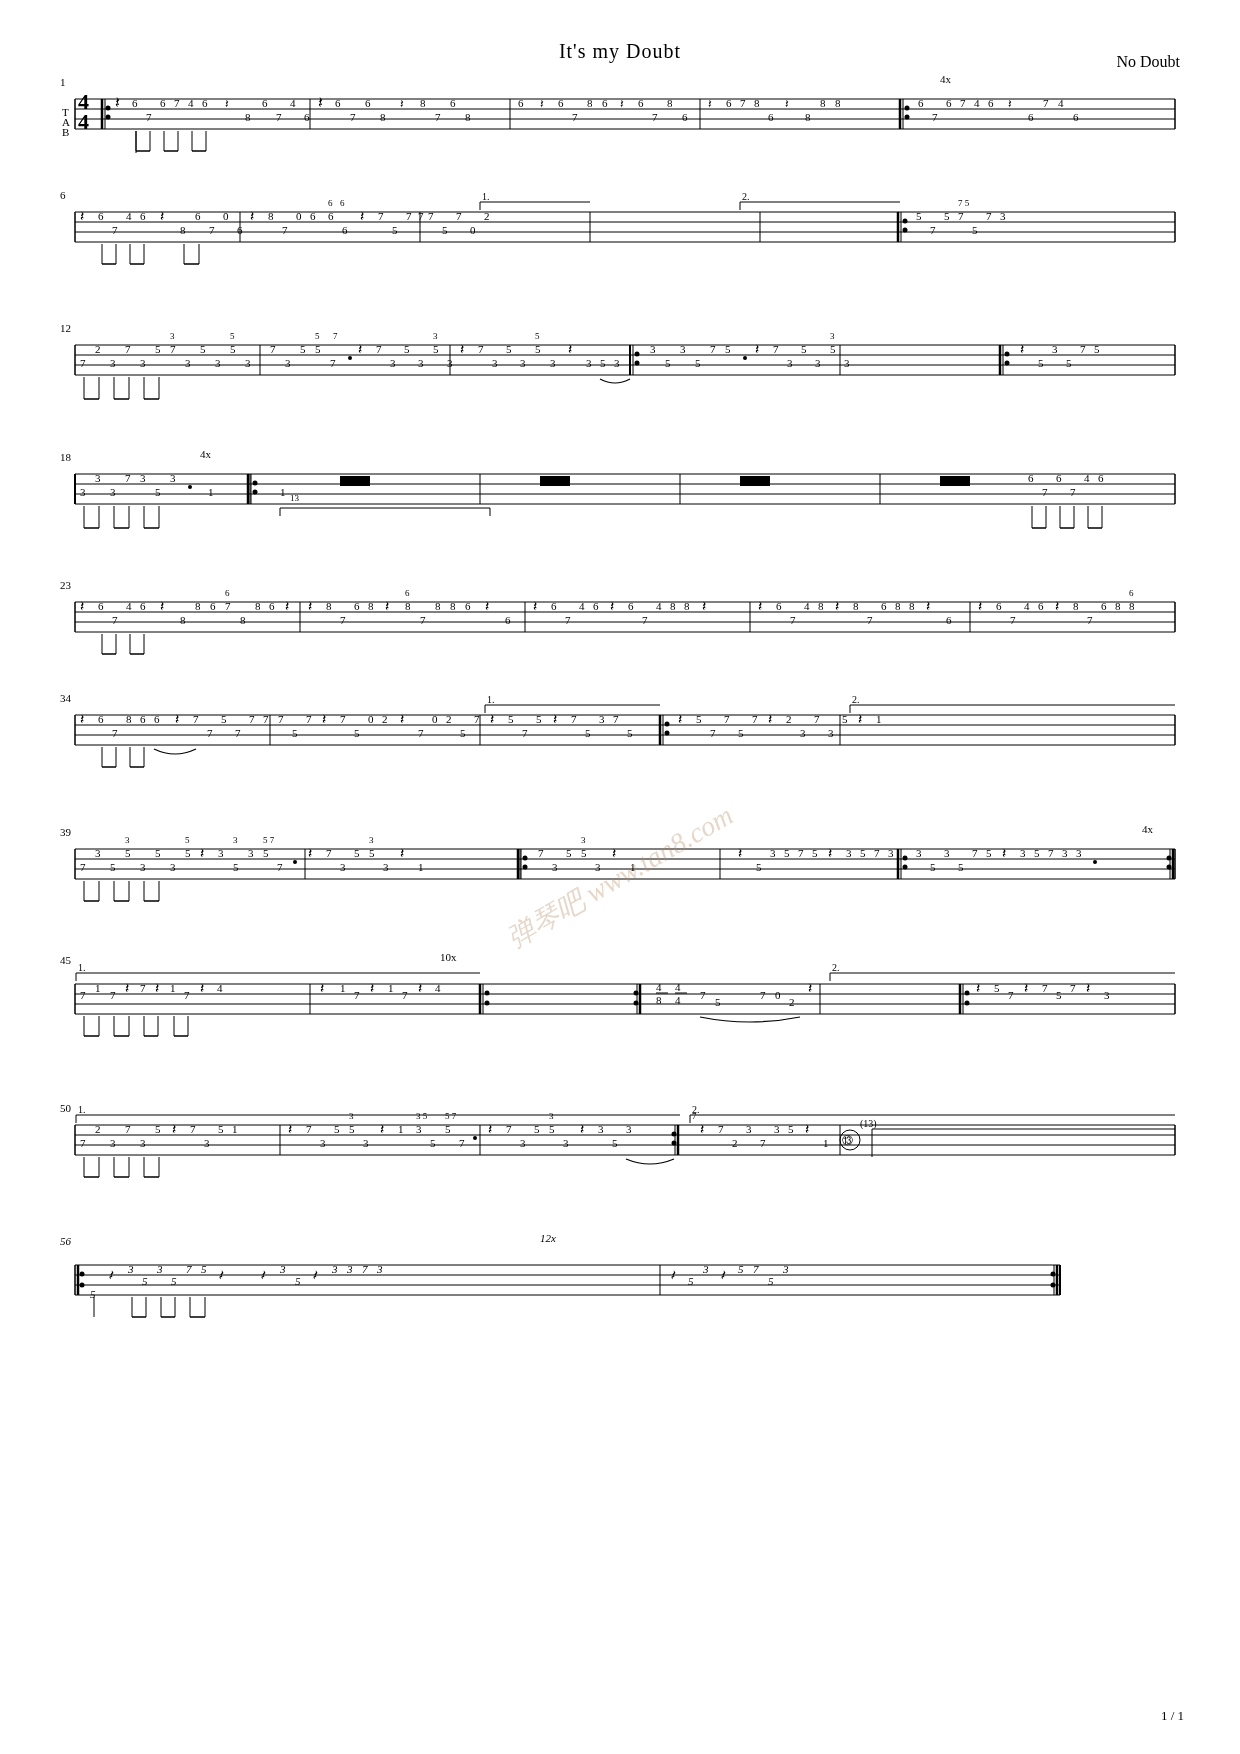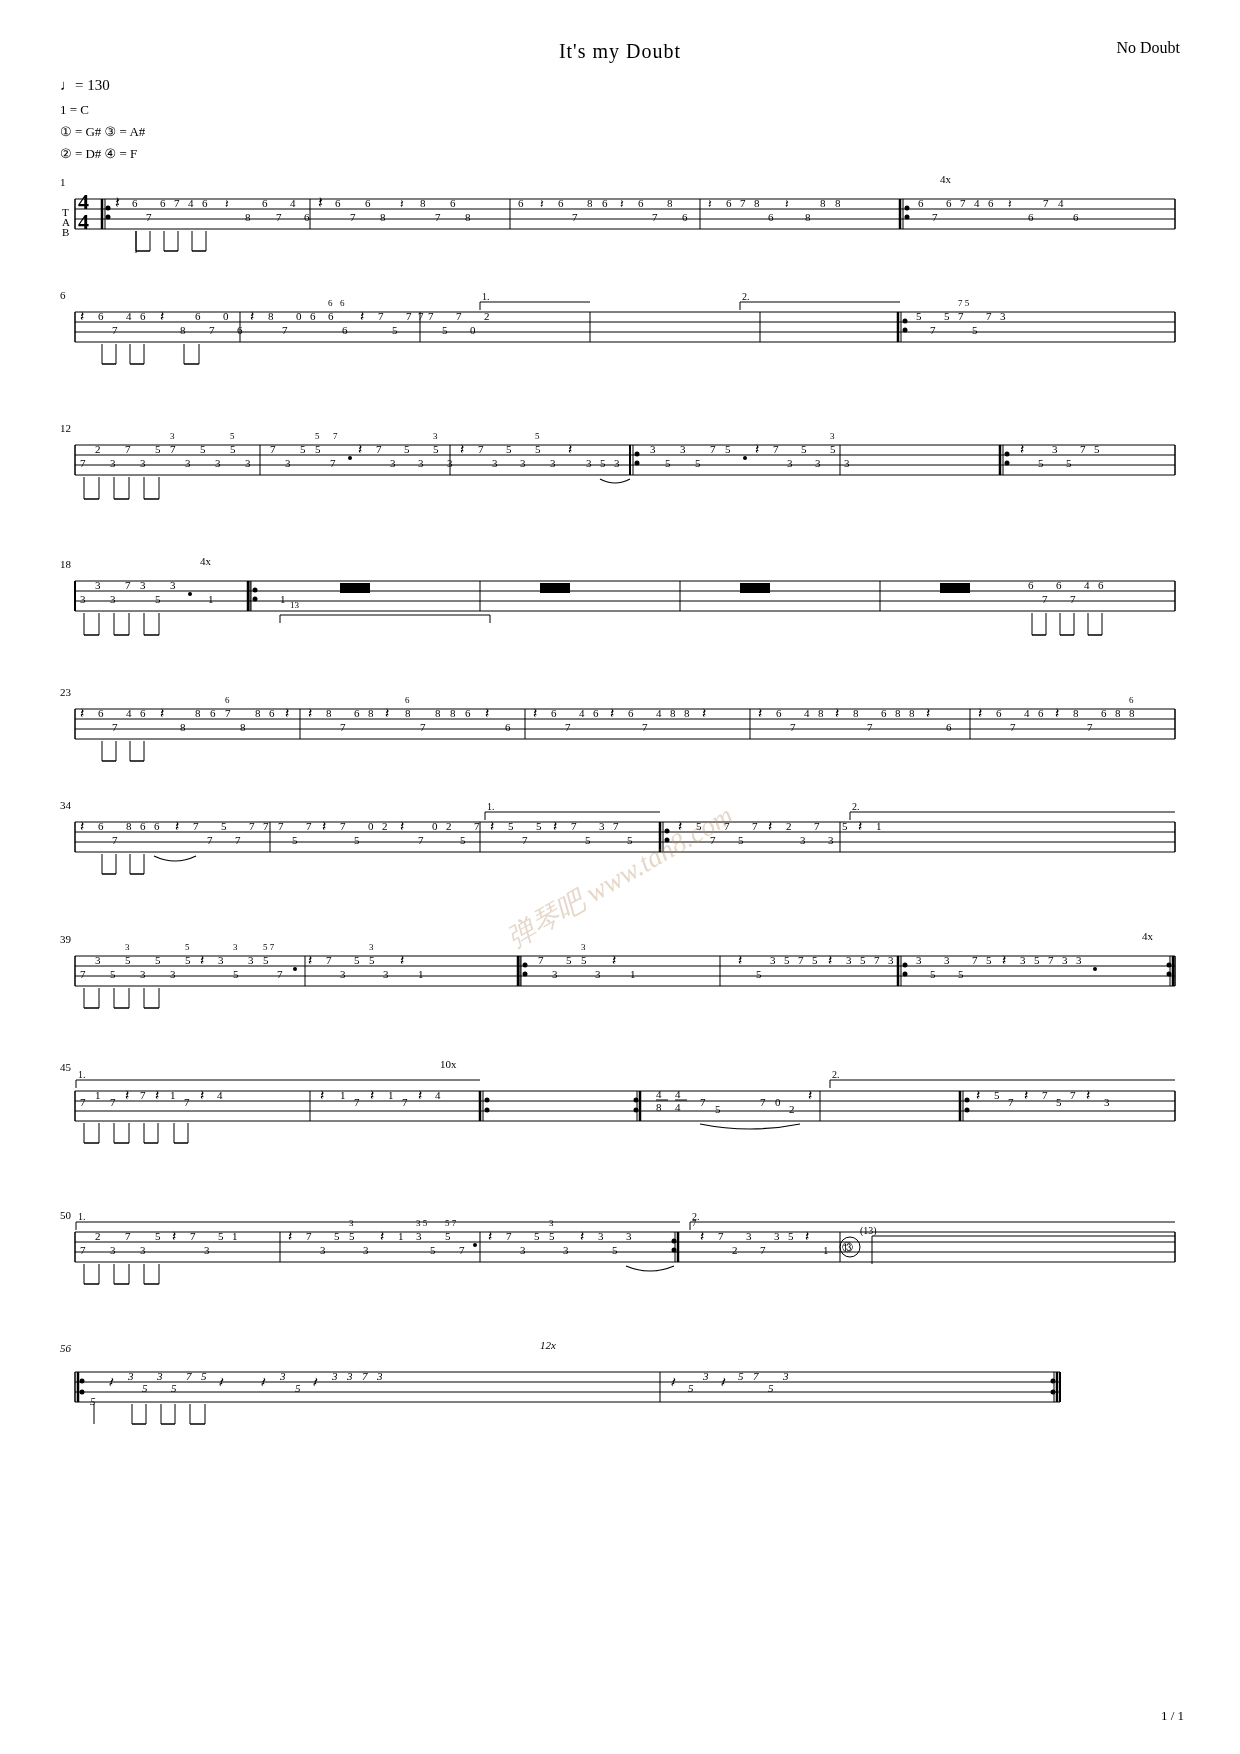--- a/index.html
+++ b/index.html
@@ -20,21 +20,21 @@
     }
     .title {
       text-align: center;
       font-size: 20px;
       font-weight: normal;
       margin-bottom: 8px;
       letter-spacing: 1px;
     }
     .artist {
       position: absolute;
-      top: 39px;
+      top: 53px;
       right: 60px;
       font-size: 16px;
     }
     .tempo-section {
       margin-top: 10px;
       margin-bottom: 4px;
       font-size: 14px;
       line-height: 1.6;
     }
     .tempo-note {
@@ -77,28 +77,20 @@
       font-size: 13px;
     }
   </style>
 </head>
 <body>
 
 <div class="page">
   <div class="title">It's my Doubt</div>
   <div class="artist">No Doubt</div>
 
-  <div class="tempo-section">
-    <div class="tempo-note">♩= 130</div>
-    <div class="key-info">
-      <div>1 = C</div>
-      <div>① = G#  ③ = A#</div>
-      <div>② = D#  ④ = F</div>
-    </div>
-  </div>
 
   <div class="tab-section">
     <svg class="tab-svg" viewBox="0 0 1120 95">
 
       <text x="0" y="15" font-size="11" font-family="Times New Roman">1</text>
       <text x="880" y="12" font-size="11" font-family="Times New Roman">4x</text>
 
       <text x="18" y="38" font-size="22" font-family="Times New Roman" font-weight="bold">4</text>
       <text x="18" y="58" font-size="22" font-family="Times New Roman" font-weight="bold">4</text>
 
@@ -409,21 +401,21 @@
       <line x1="24" y1="82" x2="39" y2="82" stroke="black" stroke-width="1.5"></line>
       <line x1="54" y1="60" x2="54" y2="82" stroke="black" stroke-width="1"></line>
       <line x1="69" y1="60" x2="69" y2="82" stroke="black" stroke-width="1"></line>
       <line x1="54" y1="82" x2="69" y2="82" stroke="black" stroke-width="1.5"></line>
       <line x1="84" y1="60" x2="84" y2="82" stroke="black" stroke-width="1"></line>
       <line x1="99" y1="60" x2="99" y2="82" stroke="black" stroke-width="1"></line>
       <line x1="84" y1="82" x2="99" y2="82" stroke="black" stroke-width="1.5"></line>
     </svg>
   </div>
 
-  <div class="tab-section" style="margin-top:26px;">
+  <div class="tab-section" style="margin-top:19px;">
     <svg class="tab-svg" viewBox="0 0 1120 110">
       <text x="0" y="15" font-size="11" font-family="Times New Roman">18</text>
       <text x="140" y="12" font-size="11" font-family="Times New Roman">4x</text>
 
       <line x1="15" y1="28" x2="1115" y2="28" stroke="black" stroke-width="1"></line>
       <line x1="15" y1="38" x2="1115" y2="38" stroke="black" stroke-width="1"></line>
       <line x1="15" y1="48" x2="1115" y2="48" stroke="black" stroke-width="1"></line>
       <line x1="15" y1="58" x2="1115" y2="58" stroke="black" stroke-width="1"></line>
 
       <line x1="15" y1="28" x2="15" y2="58" stroke="black" stroke-width="1.5"></line>

